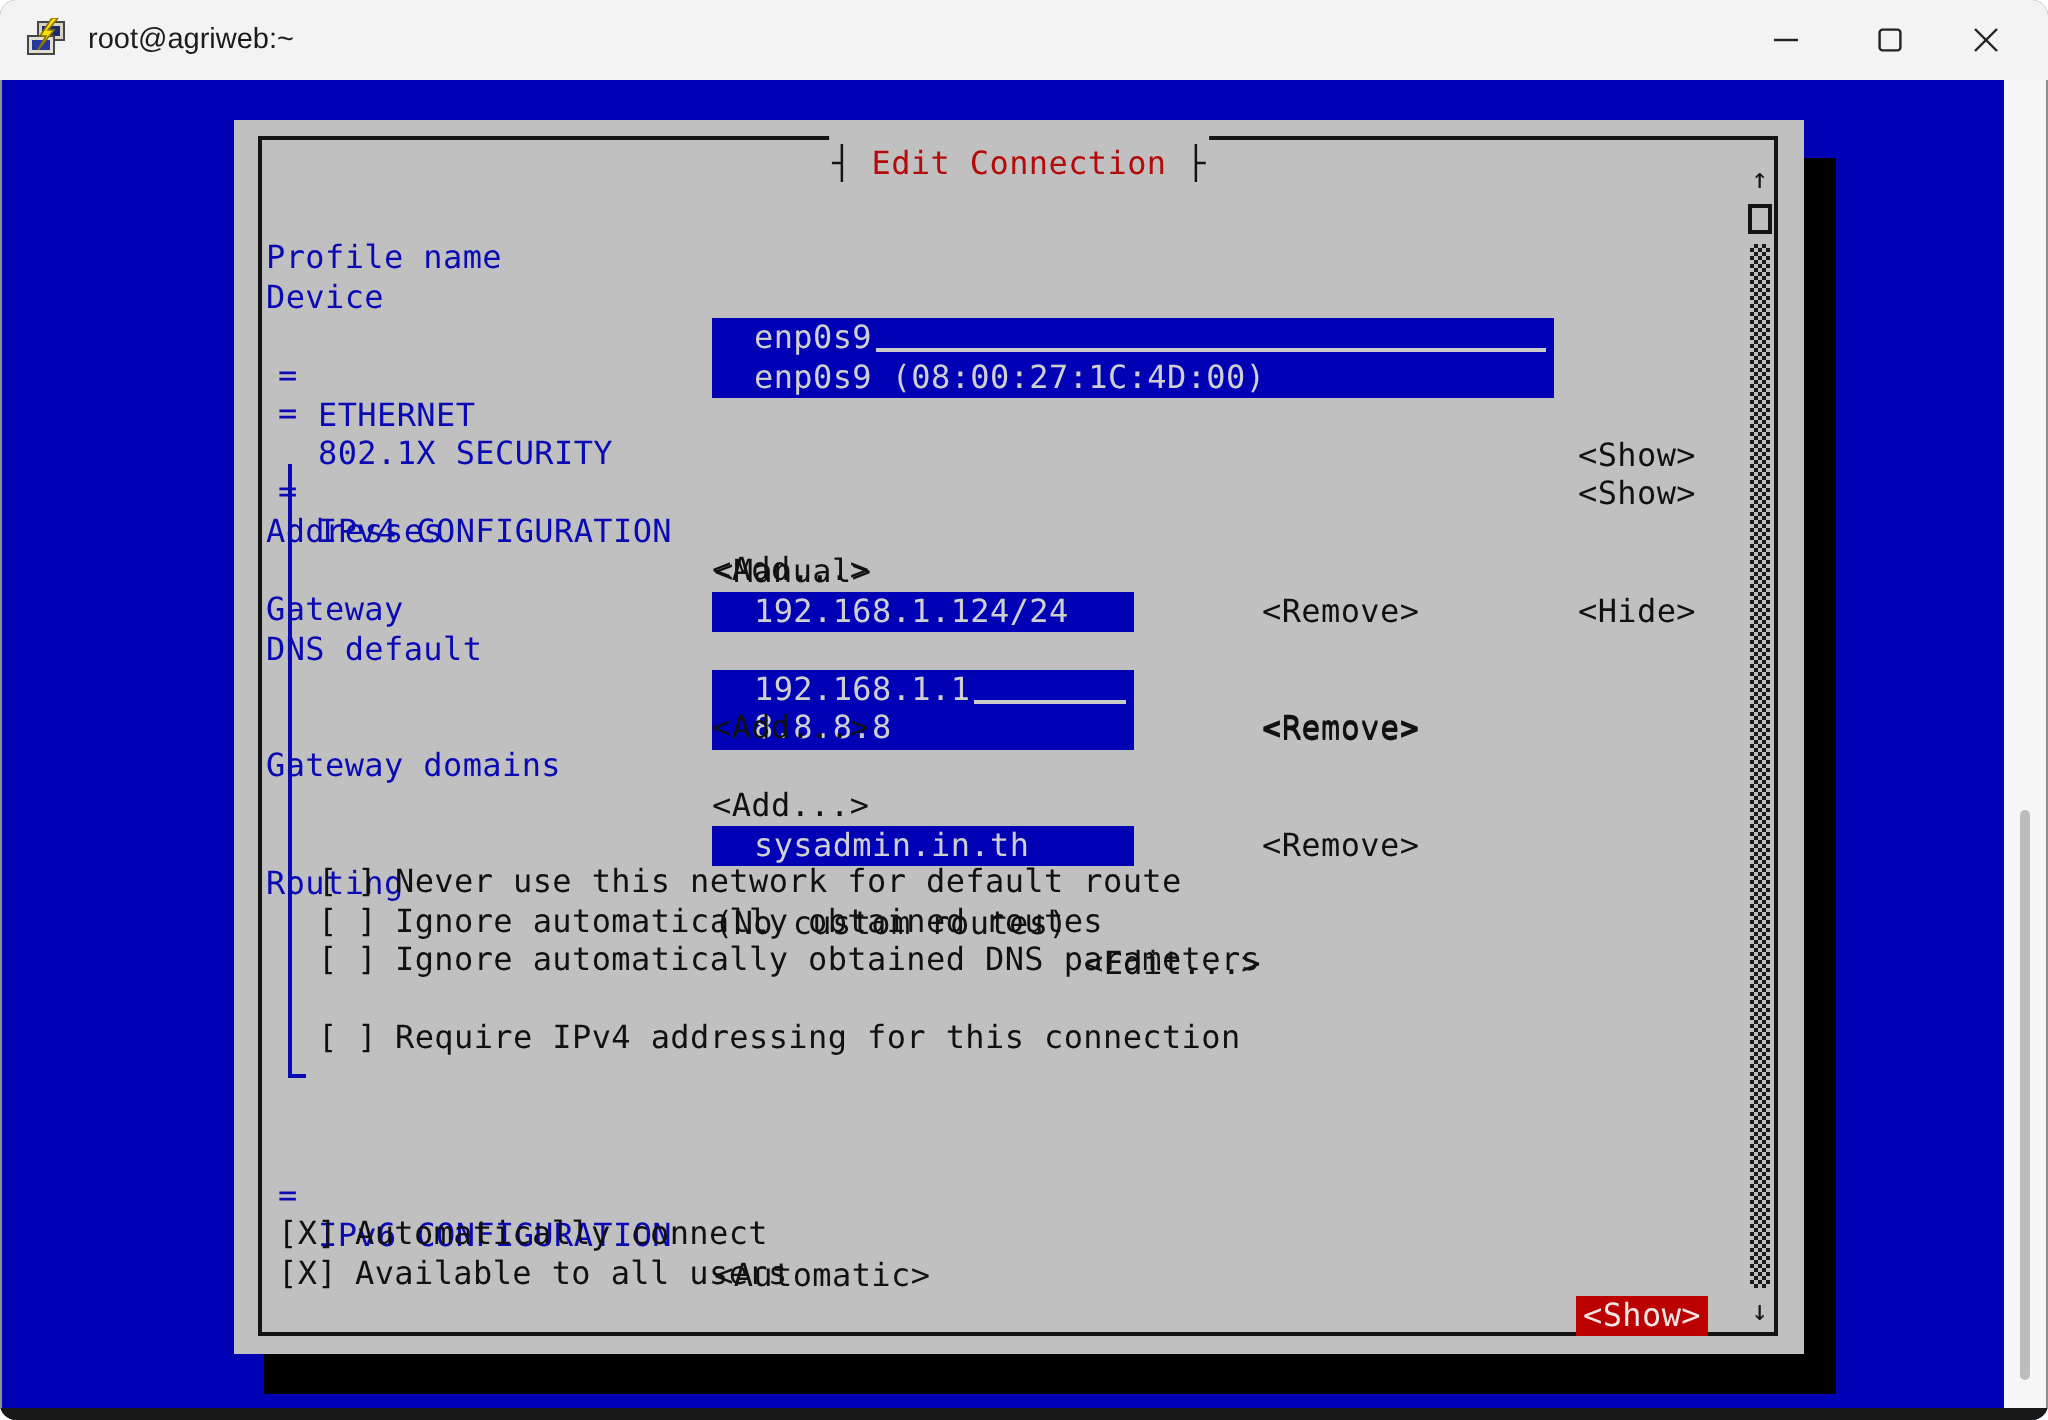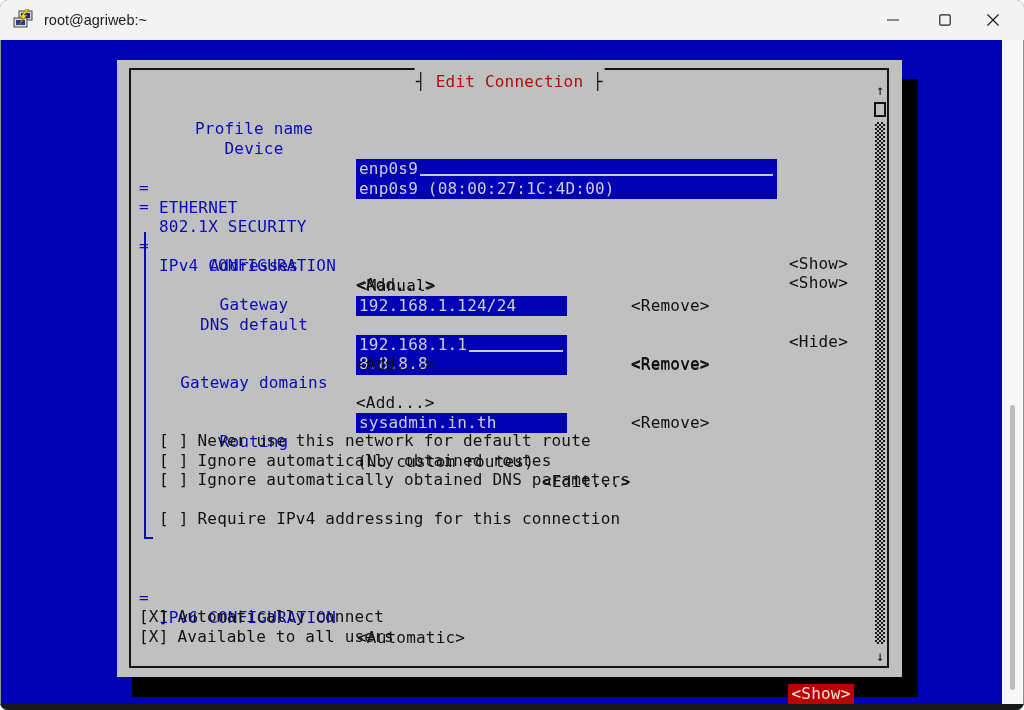--- a/index.html
+++ b/index.html
@@ -30,28 +30,28 @@
   
   .shadow-right{position:absolute;left:901px;top:39px;width:16px;height:618px;background:#000;}
   .shadow-bottom{position:absolute;left:131px;top:637px;width:786px;height:20px;background:#000;}
   .dialog{position:absolute;left:116px;top:20px;width:785px;height:617px;background:var(--gray);
           font-family:"DejaVu Sans Mono",monospace;font-size:16px;letter-spacing:.2px;}
   .border-box{position:absolute;left:12px;top:8px;width:760px;height:600px;border:2px solid #141414;}
   .dlg-title{position:absolute;left:50%;top:0;transform:translateX(-50%);height:20px;line-height:20px;
              background:var(--gray);padding:12px 2px;white-space:pre;color:#141414;}
   .dlg-title .red{color:var(--red);}
   .t{position:absolute;left:0;width:785px;height:20px;line-height:20px;white-space:pre;}
-  .lbl{position:absolute;left:16px;width:230px;text-align:center;color:var(--blue-text);padding-left:12px;}
+  .lbl{position:absolute;left:4px;width:230px;text-align:left;color:var(--blue-text);padding-left:12px;}
   .fld{position:absolute;left:239px;height:20px;background:var(--blue);color:var(--field-text);
-       display:flex;padding-left:3px;line-height:20px;}
+       display:flex;padding-left:21px;line-height:20px;}
   .fld.long{width:421px}.fld.short{width:211px}
   .pad{flex:1;margin:0 4px 3px 2px;border-bottom:2px solid #C9C9C9;}
   .rem{position:absolute;left:514px;color:var(--ink);}
   .addb{position:absolute;left:239px;color:var(--ink);}
-  .act{position:absolute;left:672px;color:var(--ink);margin-top:36px;}
+  .act{position:absolute;left:672px;color:var(--ink);}
   .act.focused{left:671px;width:66px;background:var(--focus-red);color:#F0E6E6;text-align:center;}
   .bullet{position:absolute;left:22px;color:var(--blue-text);}
   .sname{position:absolute;left:42px;color:var(--blue-text);}
   .smode{position:absolute;left:240px;color:var(--ink);}
   .edit{position:absolute;left:425px;color:var(--ink);}
   .status{position:absolute;left:240px;color:var(--ink);}
   .cb{position:absolute;display:flex;gap:9px;color:var(--ink);}
   .cb.lvl1{left:42px}.cb.lvl0{left:22px}
   .tree-line{position:absolute;left:27px;top:172px;width:2px;height:306px;background:var(--blue-text);}
   .tree-foot{position:absolute;left:27px;top:477px;width:9px;height:2px;background:var(--blue-text);}

